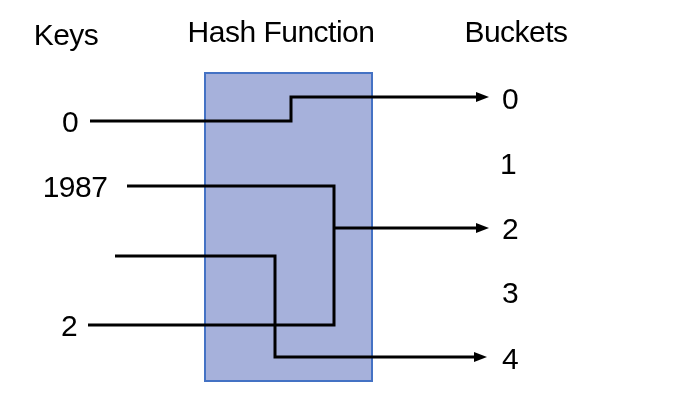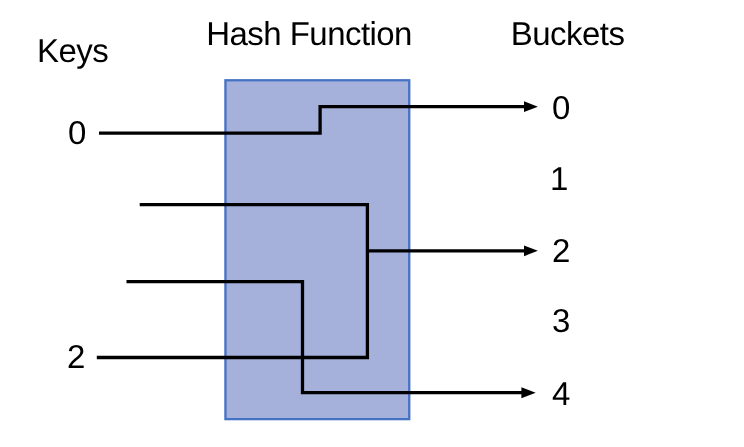--- a/index.html
+++ b/index.html
@@ -17,21 +17,21 @@
     overflow: hidden;
   }
   .hdr {
     position: absolute;
     transform: translate(-50%, -50%);
     font-size: 30px;
     font-weight: 400;
     white-space: nowrap;
     letter-spacing: -0.5px;
   }
-  .keys-hdr    { left: 66px;  top: 47px; }
+  .keys-hdr    { left: 66px;  top: 35px; }
   .hash-hdr    { left: 281px; top: 32px; }
   .buckets-hdr { left: 516px; top: 32px; }
 
   .hash-box {
     position: absolute;
     left: 204px;
     top: 72px;
     width: 169px;
     height: 310px;
     background: var(--box-fill, #A6B1DB);
@@ -81,20 +81,21 @@
 
 <div class="canvas">
 
   <div class="hdr keys-hdr">Keys</div>
   <div class="hdr hash-hdr">Hash Function</div>
   <div class="hdr buckets-hdr">Buckets</div>
 
   <div class="hash-box"></div>
 
   <div class="key key-0">0</div>
+  <div class="key key-1987">1987</div>
   <div class="key key-2">2</div>
 
   <div class="bucket bucket-0">0</div>
   <div class="bucket bucket-1">1</div>
   <div class="bucket bucket-2">2</div>
   <div class="bucket bucket-3">3</div>
   <div class="bucket bucket-4">4</div>
 
   <svg class="lines" viewBox="0 0 676 406">
     <defs>

